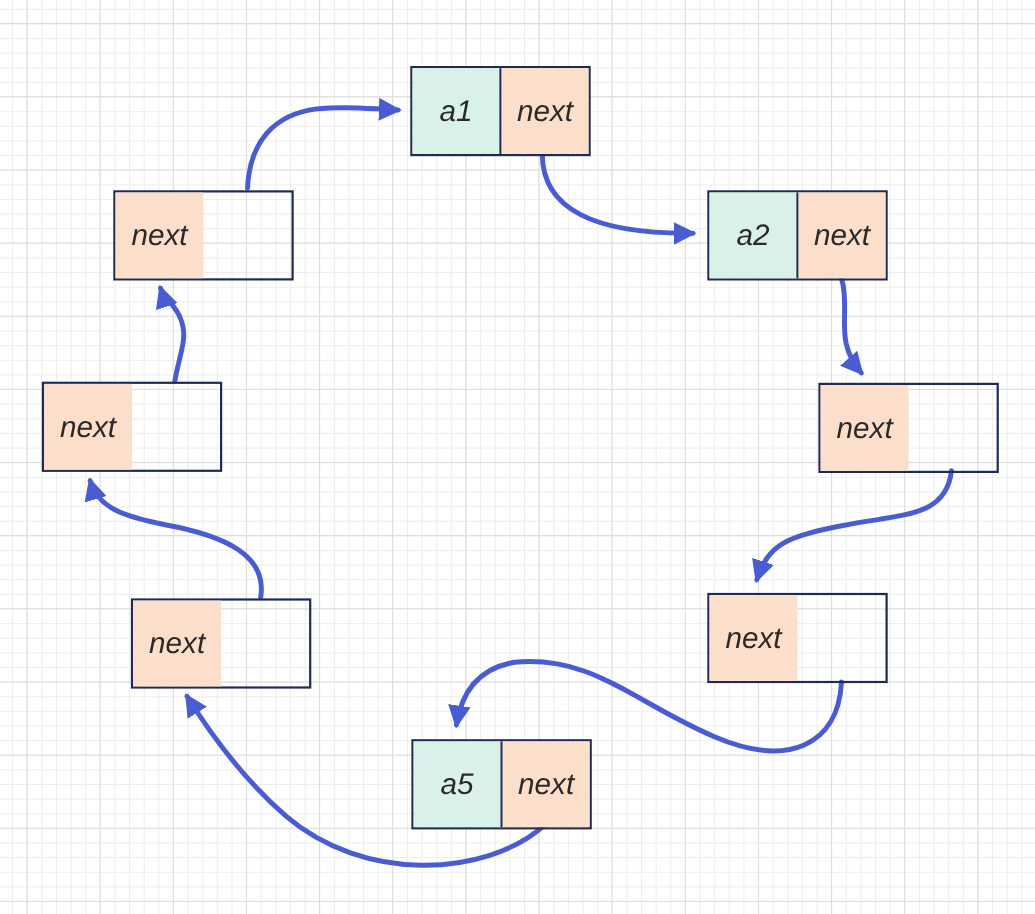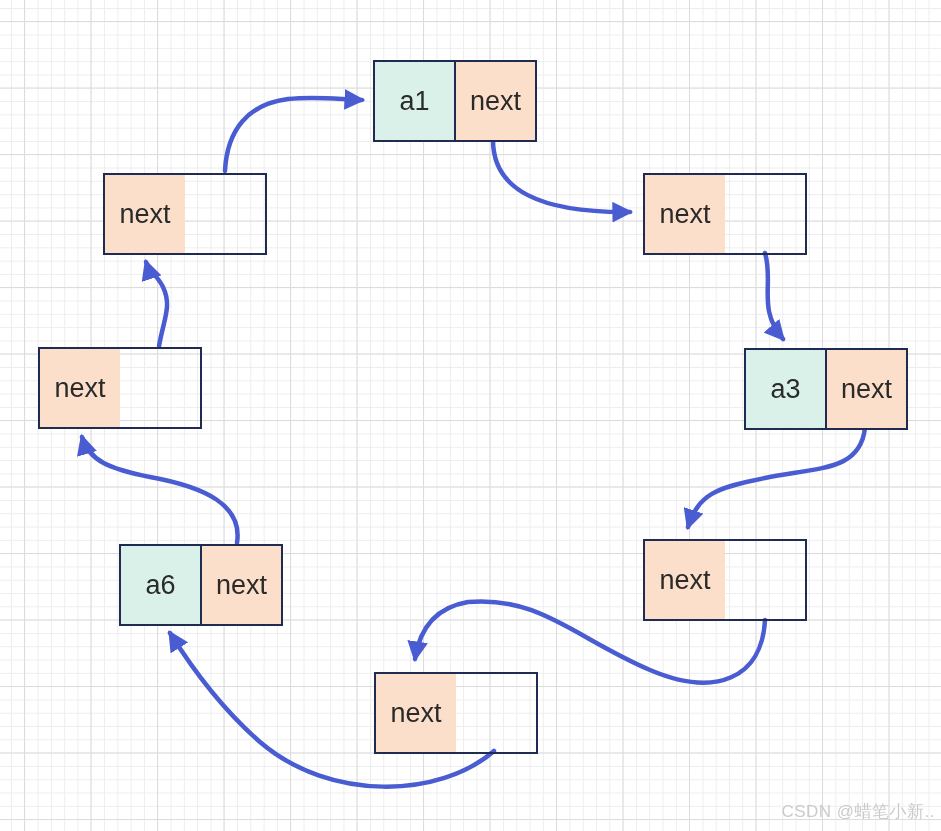--- a/index.html
+++ b/index.html
@@ -35,20 +35,21 @@
   }
   .node {
     position: absolute;
     display: flex;
     width: 160px;
     height: 78px;
     border: 2.5px solid #1f2b52;
     box-sizing: content-box;
     color: #2a2a2a;
     font-size: 27px;
+    font-style: italic;
   }
   .cell {
     width: 80px;
     height: 78px;
     display: flex;
     align-items: center;
     justify-content: center;
   }
   .cell.label {
     background: #d9f1e8;
@@ -92,62 +93,61 @@
   <div class="node" style="left:373px; top:60px">
     <div class="cell label">
         <span>a1</span>
       </div>
     <div class="cell next">
         <span>next</span>
       </div>
   </div>
 
   <div class="node" style="left:643px; top:173px">
+    <div class="cell label">
+        <span>a2</span>
+      </div>
     <div class="cell next">
         <span>next</span>
       </div>
   </div>
 
   <div class="node" style="left:744px; top:348px">
-    <div class="cell label">
-        <span>a3</span>
-      </div>
     <div class="cell next">
         <span>next</span>
       </div>
   </div>
 
   <div class="node" style="left:643px; top:539px">
     <div class="cell next">
         <span>next</span>
       </div>
   </div>
 
   <div class="node" style="left:374px; top:672px">
+    <div class="cell label">
+        <span>a5</span>
+      </div>
     <div class="cell next">
         <span>next</span>
       </div>
   </div>
 
   <div class="node" style="left:119px; top:544px">
-    <div class="cell label">
-        <span>a6</span>
-      </div>
     <div class="cell next">
         <span>next</span>
       </div>
   </div>
 
   <div class="node" style="left:38px; top:347px">
     <div class="cell next">
         <span>next</span>
       </div>
   </div>
 
   <div class="node" style="left:103px; top:173px">
     <div class="cell next">
         <span>next</span>
       </div>
   </div>
 
-  <div class="watermark">CSDN @蜡笔小新..</div>
 
 </div>
 
 </body></html>

